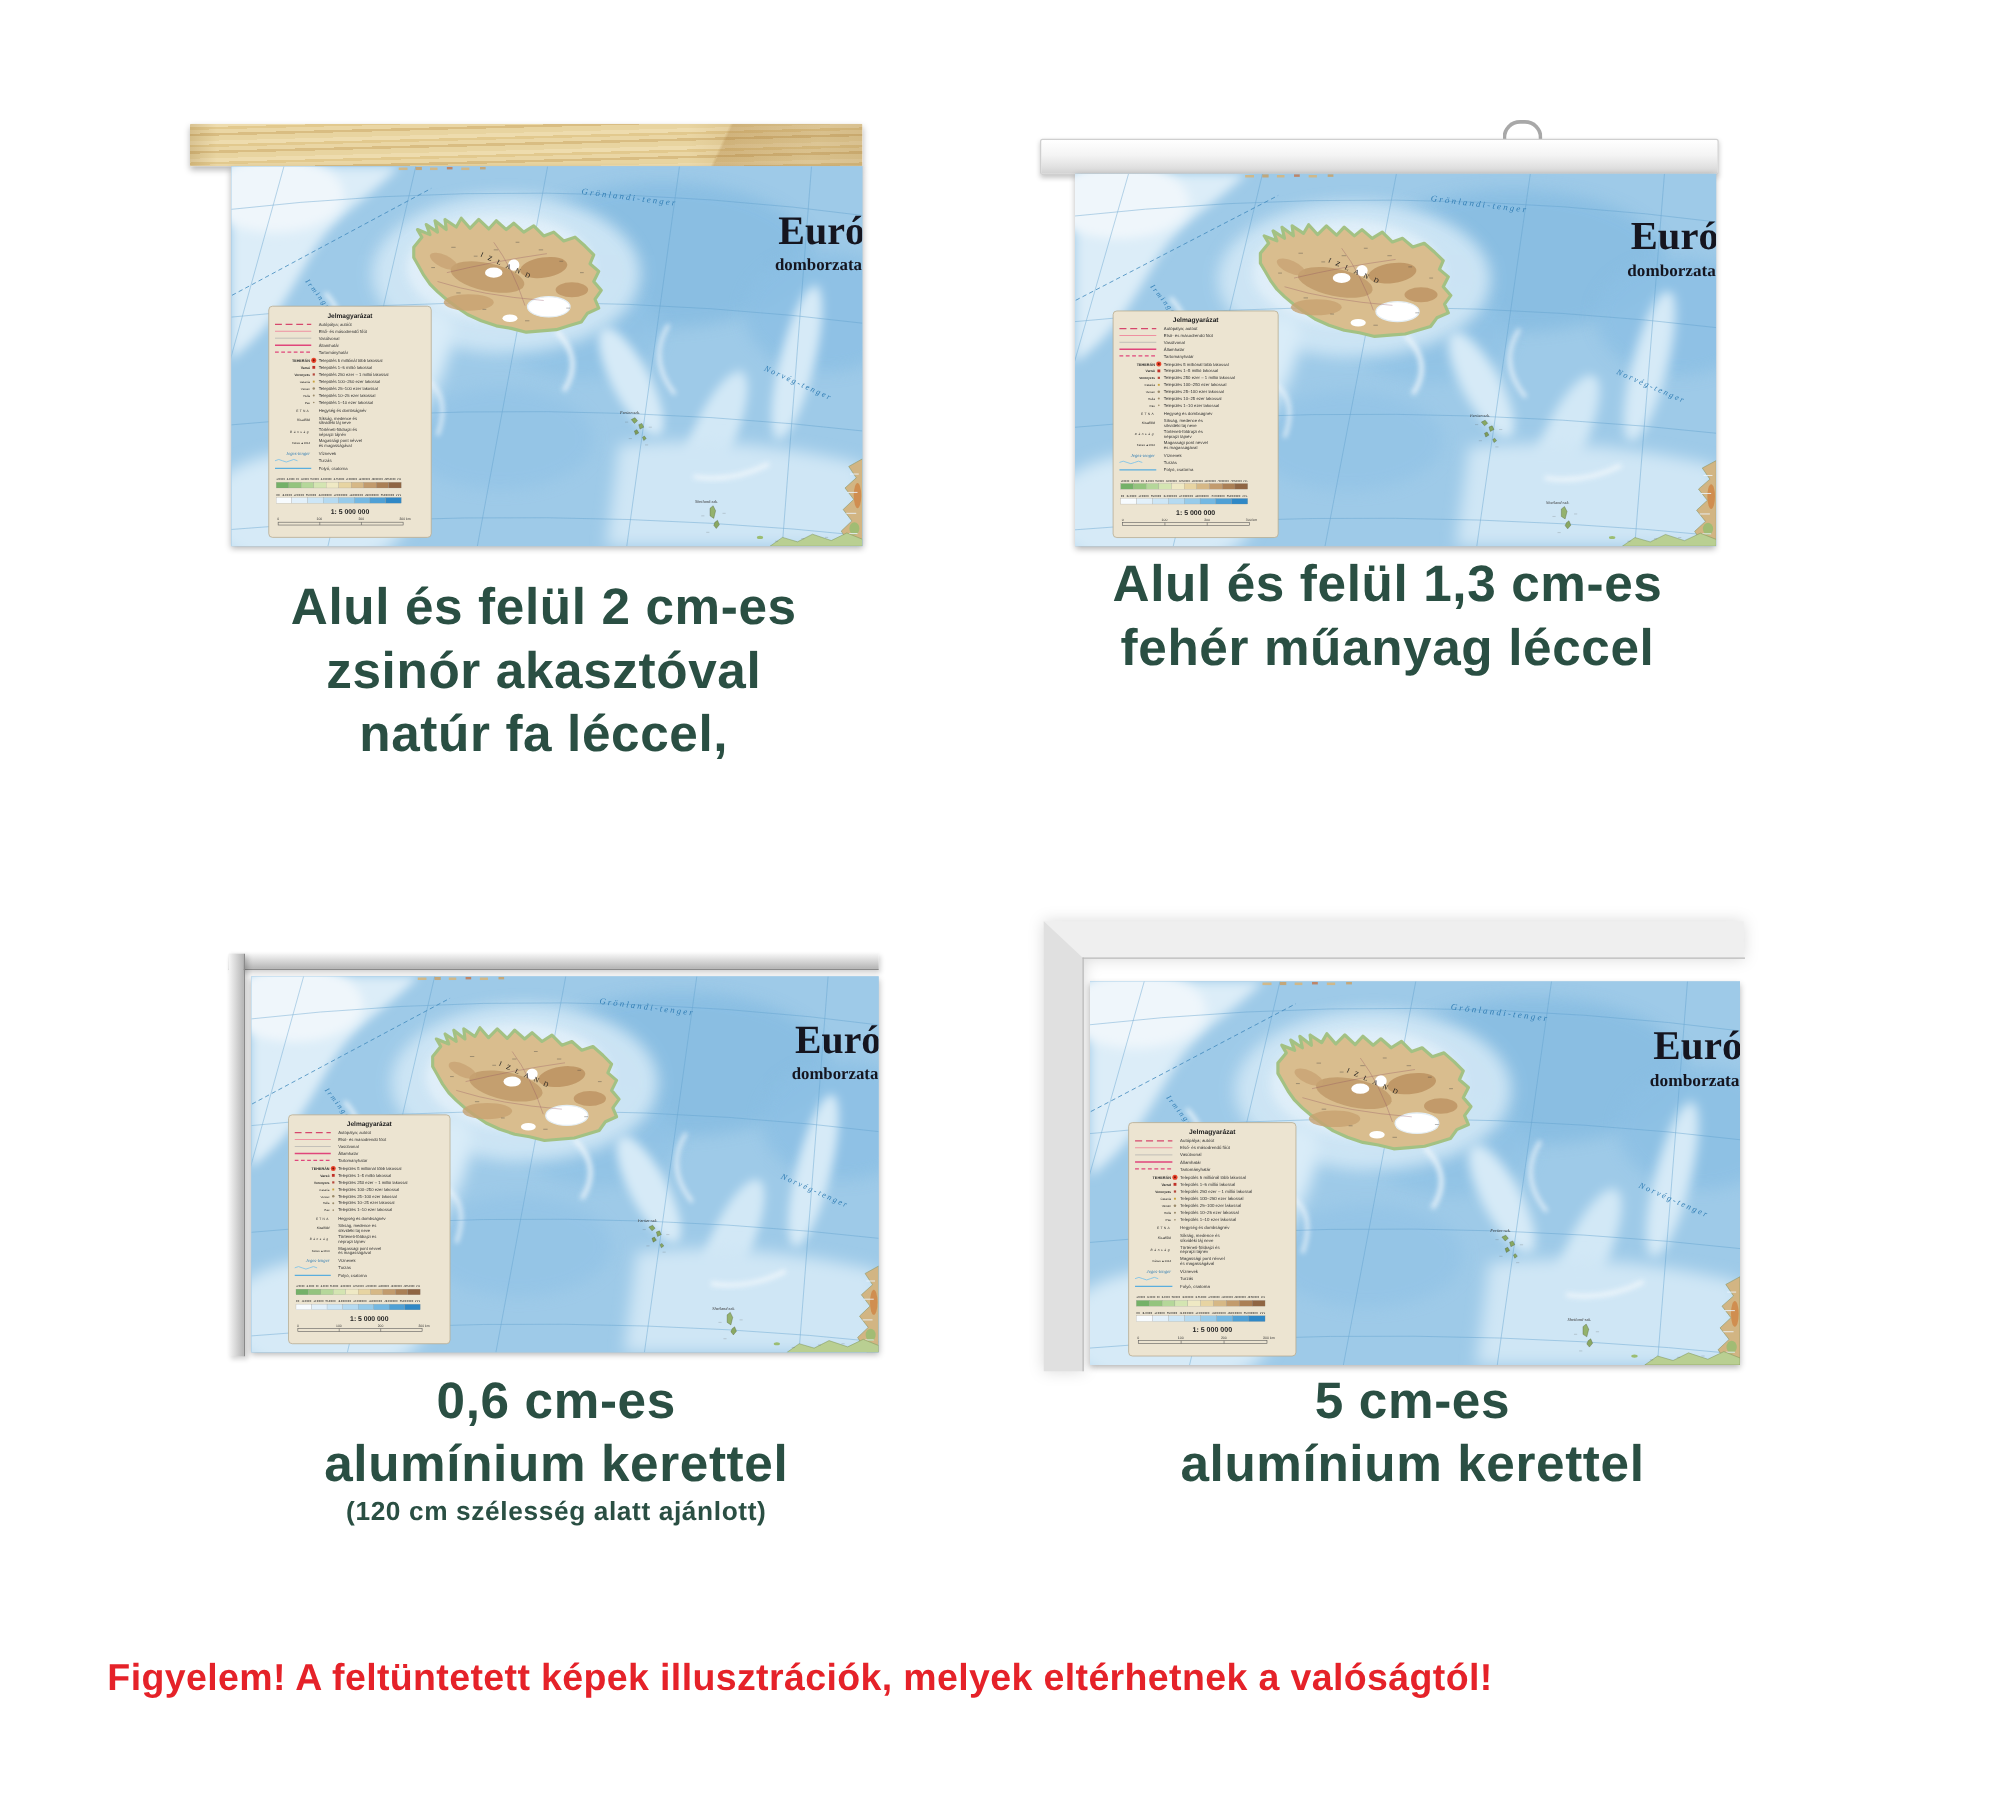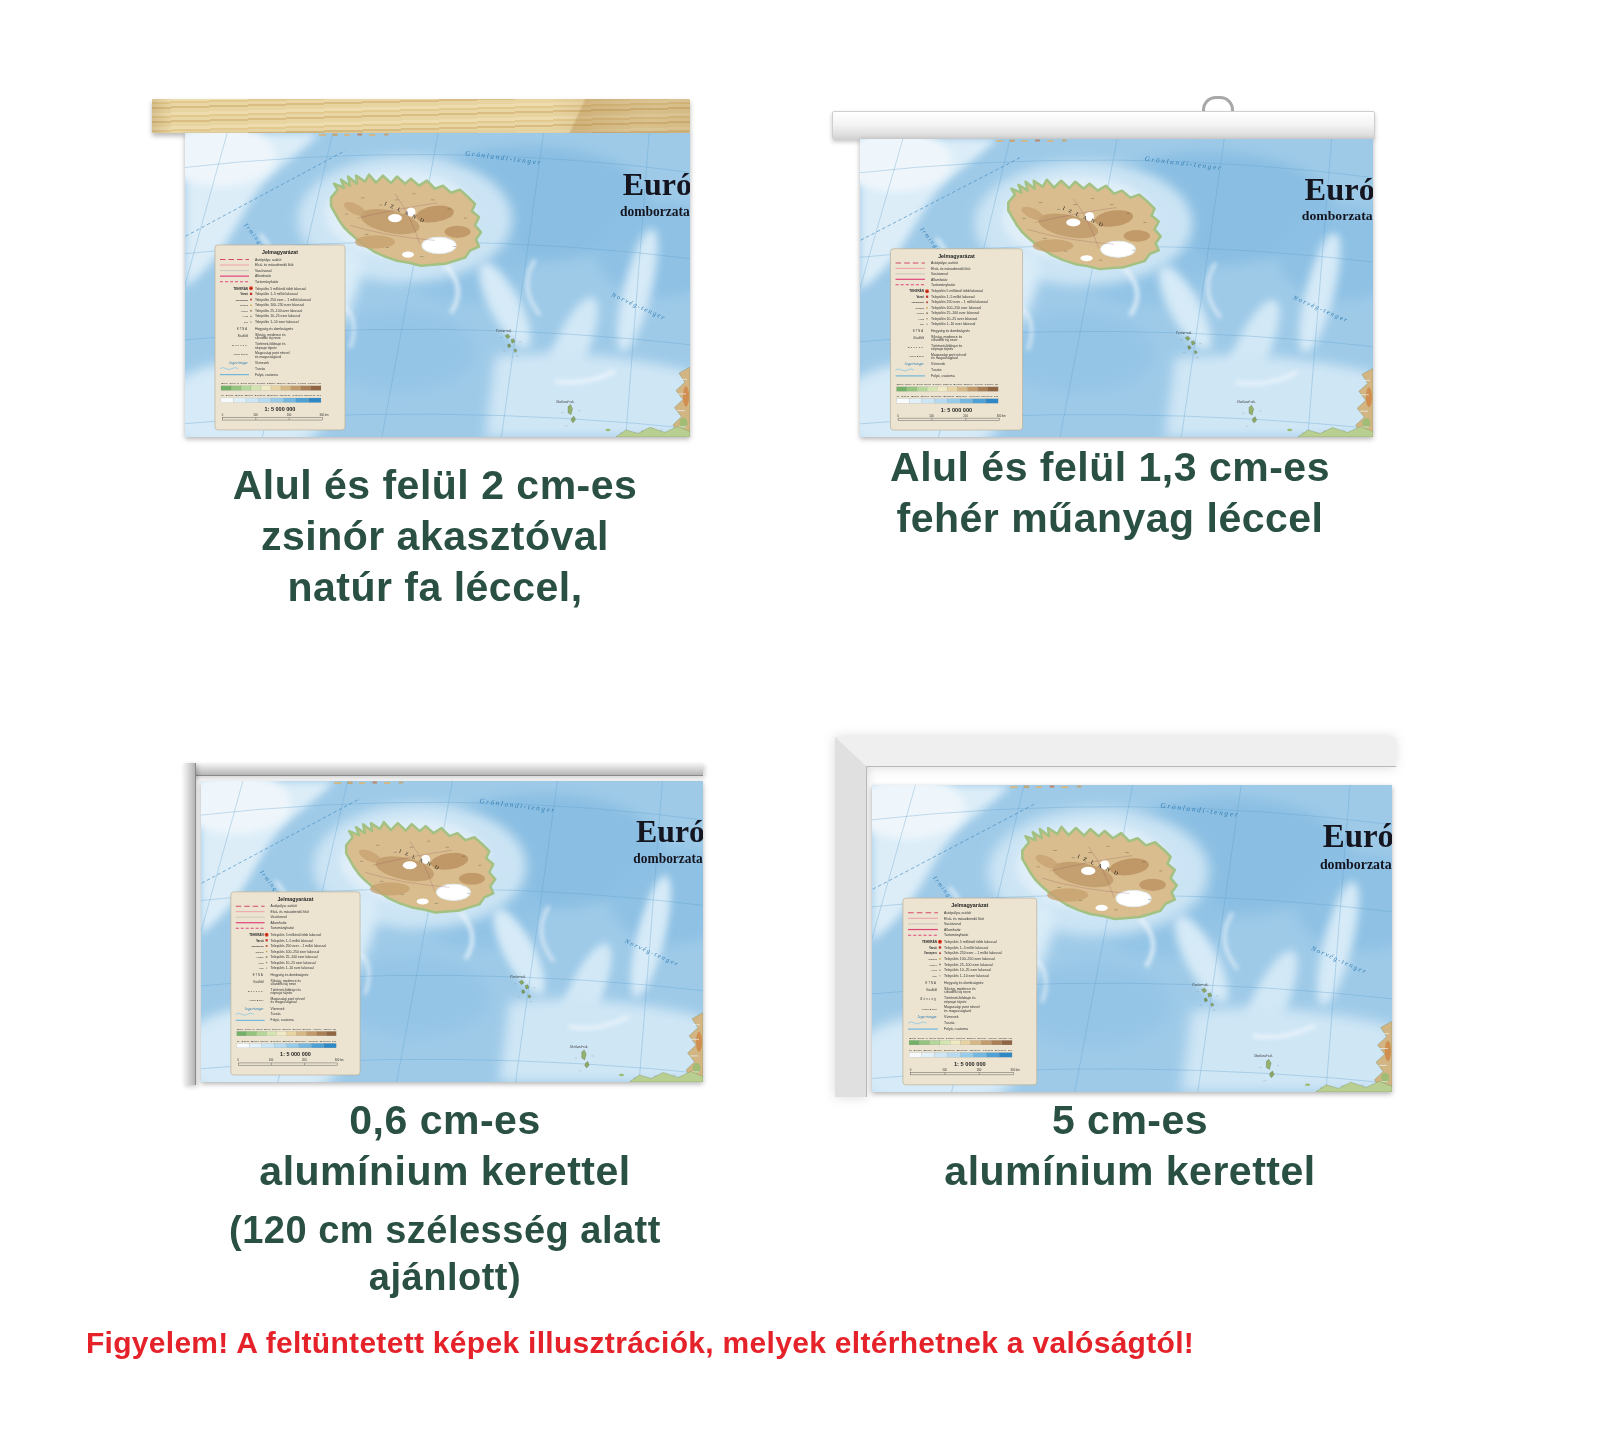--- a/index.html
+++ b/index.html
@@ -31,21 +31,21 @@
     border-top:30px solid #efefef;
     border-left:32px solid #e0e0e0;
     filter:drop-shadow(0 0 6px rgba(0,0,0,.15));
   }
   .alu-thick-inner{position:absolute;border-top:1px solid #b9b9b9;border-left:1px solid #b9b9b9;}
   .map-wrap{box-shadow:0 2px 5px rgba(0,0,0,.30);background:#9ecae8;overflow:hidden;}
   .map-wrap svg{display:block;width:100%;height:100%;}
   
   .caption{color:#2a4f43;text-align:center;font-weight:700;letter-spacing:.5px;}
   .caption .ln{display:block;font-size:41px;line-height:1.24;}
-  .caption .note{display:block;font-size:38px;line-height:1.25;margin-top:10px;}
+  .caption .note{display:block;font-size:21px;line-height:1.25;margin-top:0;}
   .warning{color:#e52229;text-align:center;font-weight:800;font-size:30px;letter-spacing:.3px;}
 </style>
 </head>
 <body>
 
 <svg width="0" height="0" style="position:absolute" aria-hidden="true">
   <defs>
     <filter id="b4" x="-40%" y="-40%" width="180%" height="180%">
         <feGaussianBlur stdDeviation="4"></feGaussianBlur>
       </filter>

